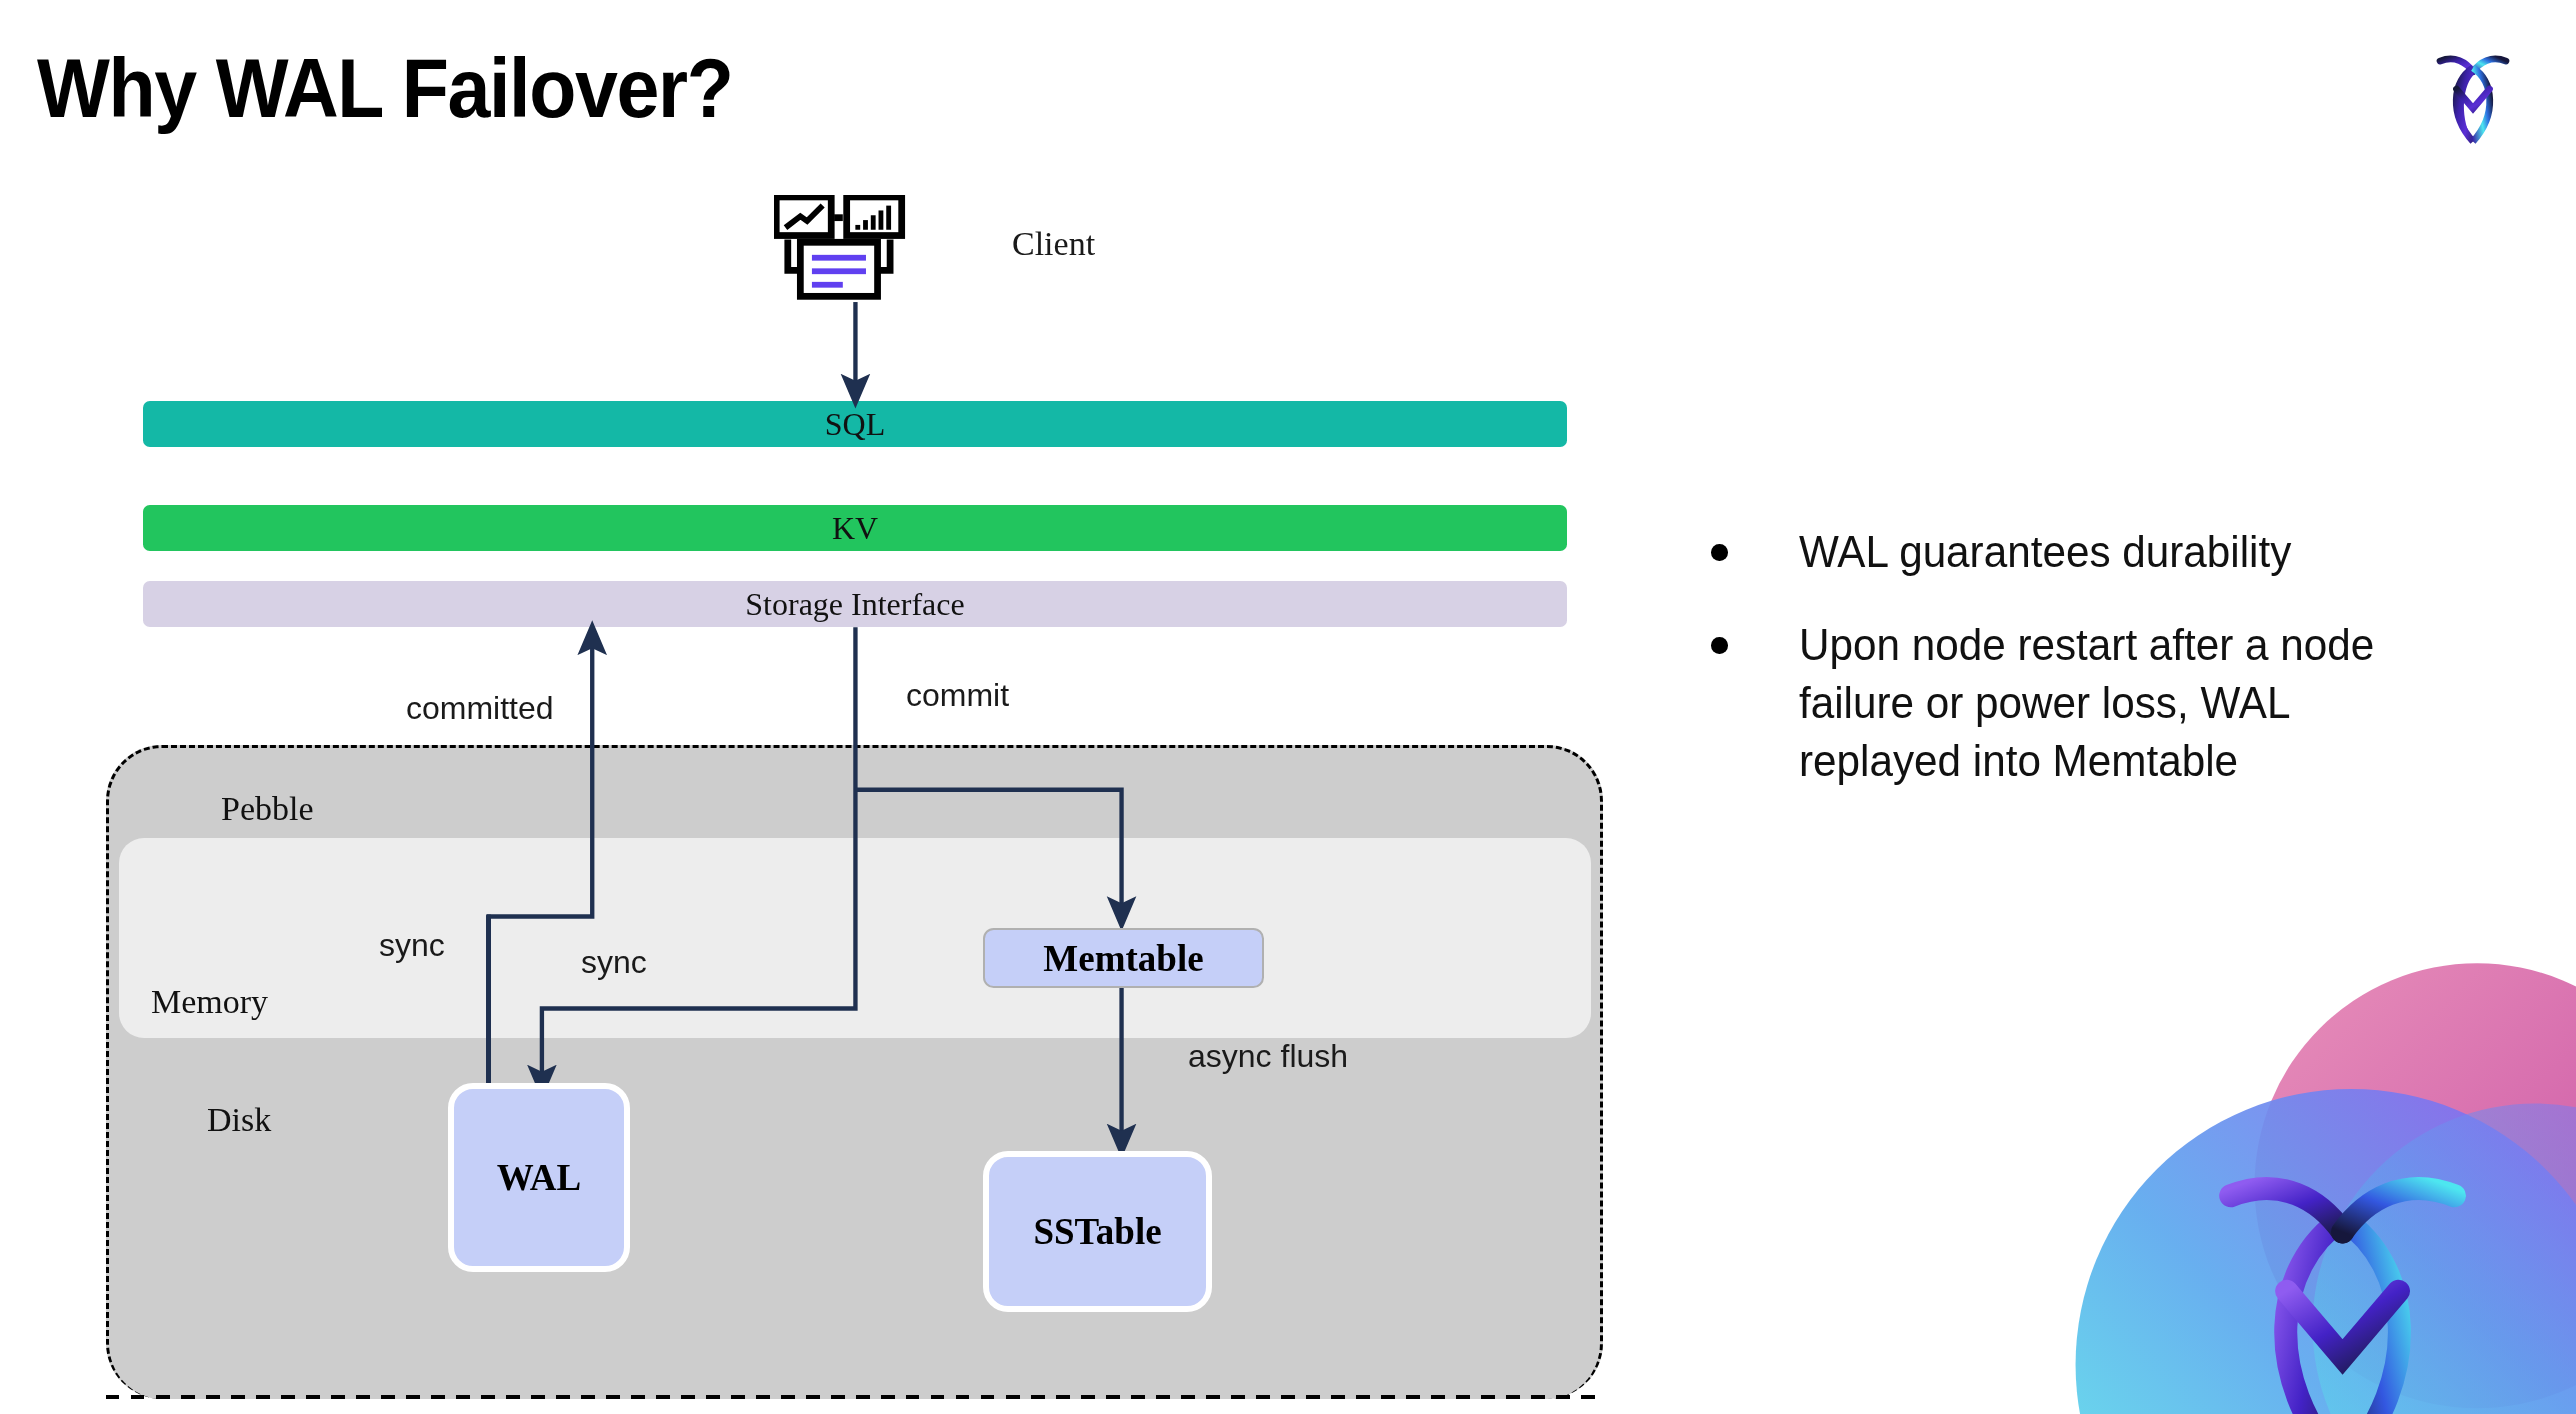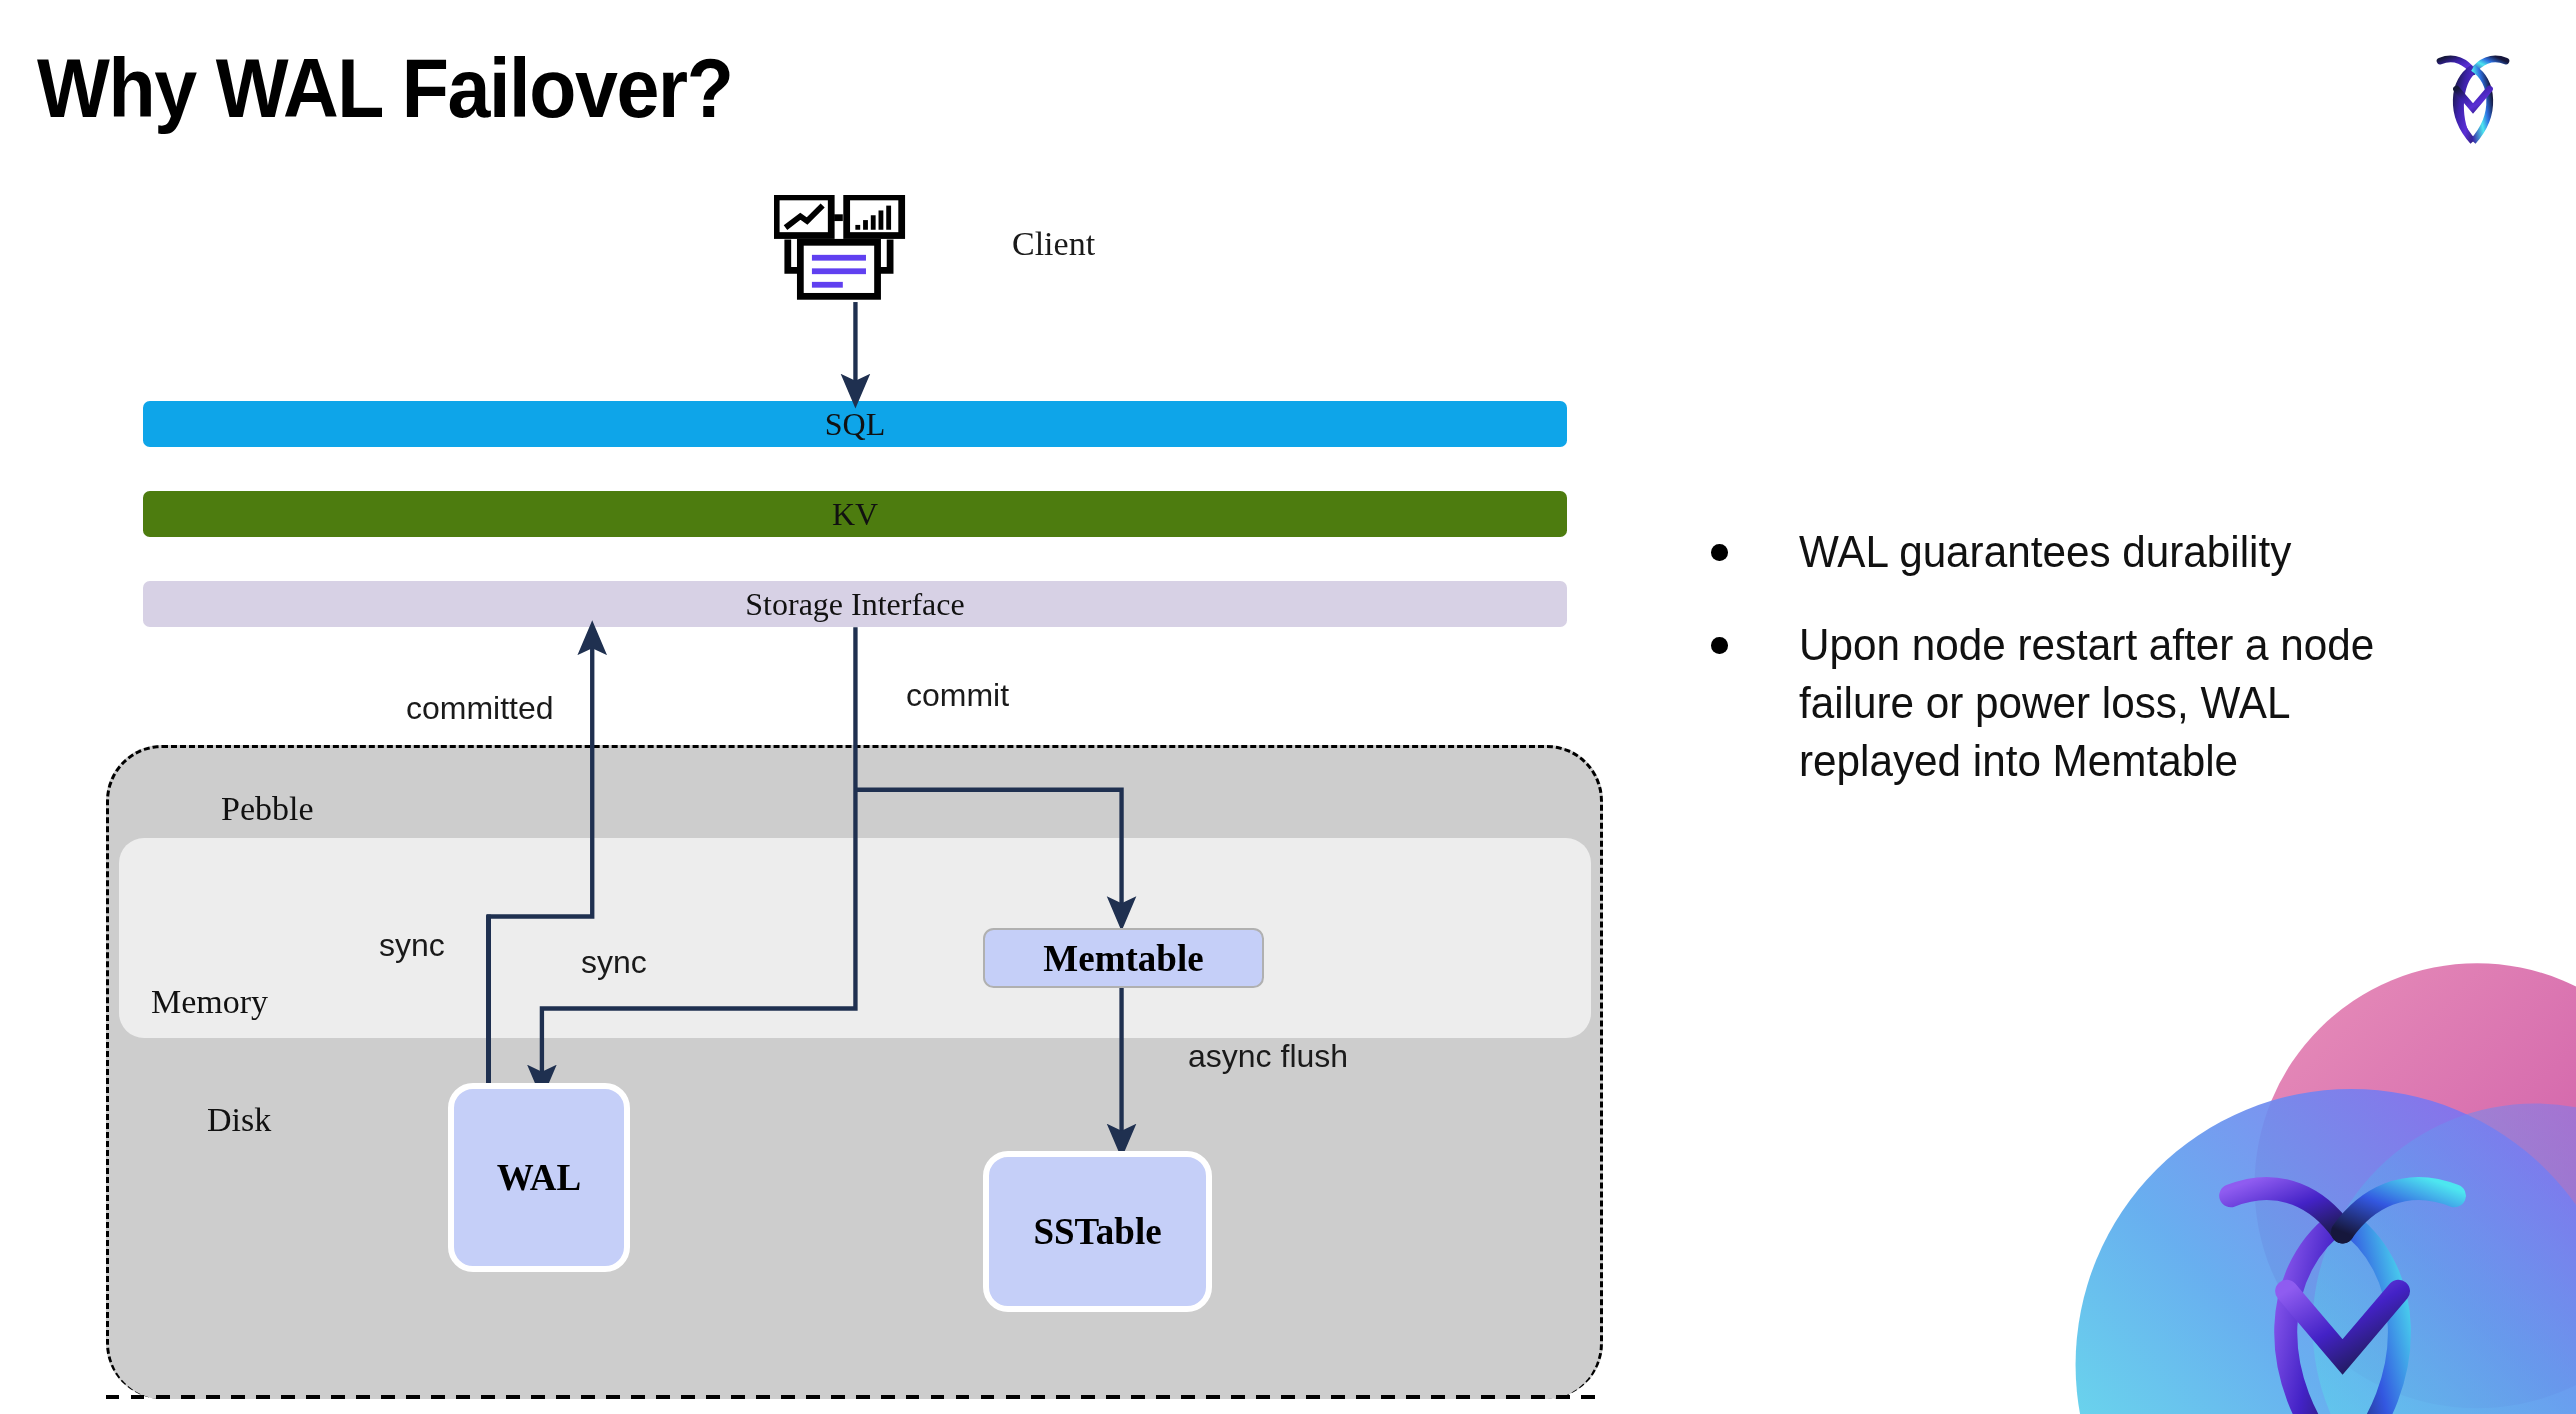--- a/index.html
+++ b/index.html
@@ -325,24 +325,24 @@
     <path d="M120 46 L120 78 L104 78" fill="none" stroke="#000000" stroke-width="7"></path>
 
     <rect x="27" y="49" width="80" height="56" fill="#ffffff" stroke="#000000" stroke-width="7"></rect>
     <rect x="39" y="62" width="56" height="6" fill="#6040f0"></rect>
     <rect x="39" y="76" width="56" height="6" fill="#6040f0"></rect>
     <rect x="39" y="90" width="32" height="6" fill="#6040f0"></rect>
   </svg>
 </div>
 <div id="client-label">Client</div>
 
-<div class="layer-bar" id="bar-sql" style="background:#0ea5e9;">
+<div class="layer-bar" id="bar-sql" style="background:#14b8a6;">
   <span>SQL</span>
 </div>
-<div class="layer-bar" id="bar-kv" style="background:#4d7c0f;">
+<div class="layer-bar" id="bar-kv" style="background:#22c55e;margin-top:14px;">
   <span>KV</span>
 </div>
 <div class="layer-bar" id="bar-storage" style="background:#d7d1e5;">
   <span>Storage Interface</span>
 </div>
 
 <div id="pebble-container"></div>
 <div id="pebble-dash-bottom"></div>
 <div id="pebble-label">Pebble</div>
 

